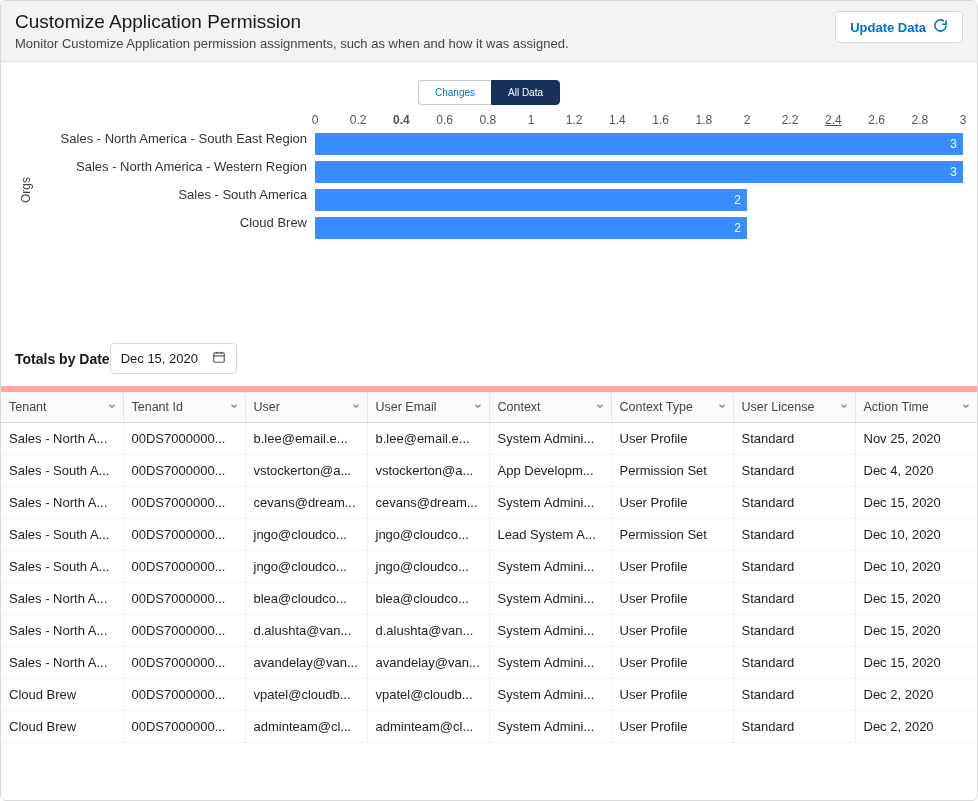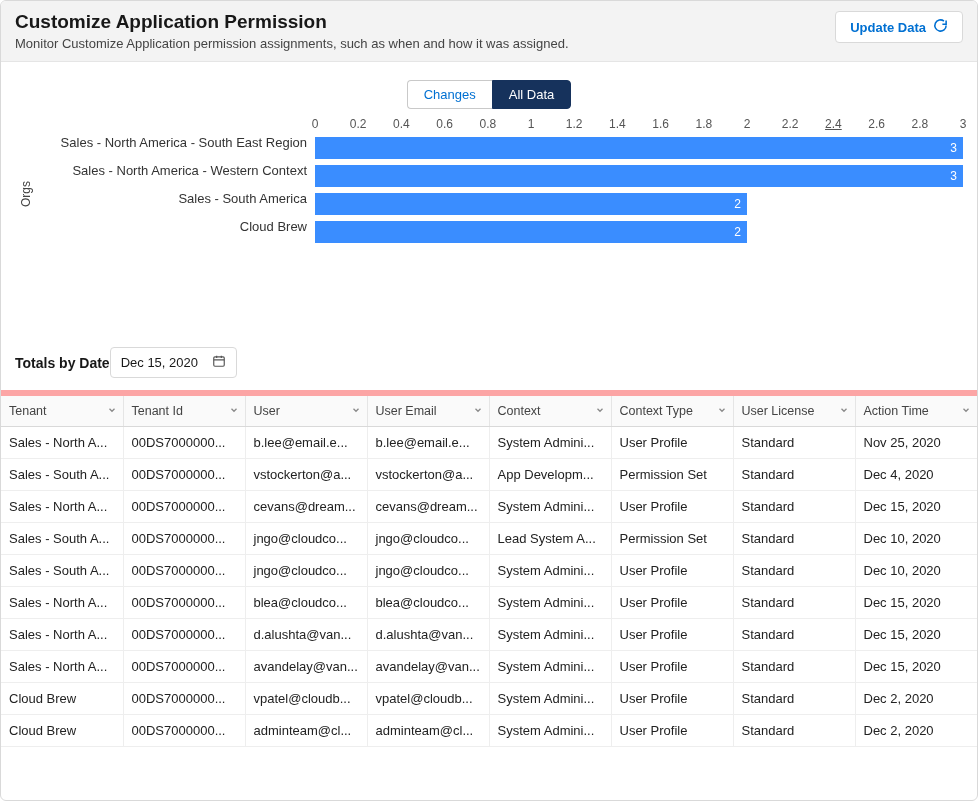--- a/index.html
+++ b/index.html
@@ -1,24 +1,24 @@
 <!DOCTYPE html>
 <html><head>
 <meta charset="utf-8">
 <style>
 html,body{margin:0;padding:0;font-family:-apple-system,BlinkMacSystemFont,"Segoe UI",Helvetica,Arial,sans-serif;font-size:13px;color:#181818;background:#fff}
 *{box-sizing:border-box}
 .frame{border:1px solid #d9d9d9;border-radius:6px;width:978px;height:801px;overflow:hidden;display:flex;flex-direction:column}
 .header{background:#f3f3f3;padding:10px 14px;display:flex;align-items:flex-start;justify-content:space-between;border-bottom:1px solid #e5e5e5}
-.header h1{font-size:19px;font-weight:700;margin:0 0 3px 0}
+.header h1{font-size:19px;font-weight:400;margin:0 0 3px 0}
 .header p{margin:0;color:#444;font-size:13px}
 .update-btn{background:#fff;border:1px solid #d9d9d9;border-radius:4px;color:#0070d2;font-weight:600;font-size:13px;padding:6px 14px;display:flex;align-items:center;gap:7px;cursor:pointer}
 .update-btn svg{width:15px;height:15px}
 .tabs{display:flex;justify-content:center;margin:18px 0 8px 0}
-.tab{border:1px solid #c9c9c9;padding:6px 16px;font-size:13px;cursor:pointer;background:#fff;color:#0070d2;font-weight:500}
+.tab{border:1px solid #c9c9c9;padding:6px 16px;font-size:10px;cursor:pointer;background:#fff;color:#0070d2;font-weight:500}
 .tab.first{border-radius:4px 0 0 4px;border-right:none}
 .tab.last{border-radius:0 4px 4px 0}
 .tab.active{background:#16325c;color:#fff;border-color:#16325c}
 .chart{position:relative;height:200px;margin:0 14px}
 .chart-xtitle{text-align:center;font-size:12px;color:#444;margin-left:300px;margin-bottom:2px}
 .chart-ytitle{position:absolute;left:4px;top:90px;transform:rotate(-90deg);transform-origin:left top;font-size:12px;color:#444}
 .xaxis{display:flex;margin-left:300px;font-size:12px;color:#555;position:relative;height:18px;border-bottom:none}
 .xaxis span{position:absolute;transform:translateX(-50%)}
 .bars{margin-left:0}
 .bar-row{display:flex;align-items:flex-start;height:26px;margin-bottom:2px}
@@ -59,21 +59,21 @@
   <div class="tabs">
     <div class="tab first"><span>Changes</span></div>
     <div class="tab last active"><span>All Data</span></div>
   </div>
 
   <div class="chart">
     <div class="chart-ytitle">Orgs</div>
     <div class="xaxis" id="xaxis">
         <span style="left: 0%;">0</span>
         <span style="left: 6.66667%;">0.2</span>
-        <span style="left: 13.3333%;">0.4</span>
+        <span style="left: 13.3333%; font-weight: bold;">0.4</span>
         <span style="left: 20%;">0.6</span>
         <span style="left: 26.6667%;">0.8</span>
         <span style="left: 33.3333%;">1</span>
         <span style="left: 40%;">1.2</span>
         <span style="left: 46.6667%;">1.4</span>
         <span style="left: 53.3333%;">1.6</span>
         <span style="left: 60%;">1.8</span>
         <span style="left: 66.6667%;">2</span>
         <span style="left: 73.3333%;">2.2</span>
         <span style="left: 80%; text-decoration: underline;">2.4</span>
@@ -82,21 +82,21 @@
         <span style="left: 100%;">3</span>
       </div>
     <div class="bars" id="bars">
         <div class="bar-row">
           <div class="bar-label">Sales - North America - South East Region</div>
           <div class="bar-track">
             <div class="bar-fill" style="width: 100%;">3</div>
           </div>
         </div>
         <div class="bar-row">
-          <div class="bar-label">Sales - North America - Western Context</div>
+          <div class="bar-label">Sales - North America - Western Region</div>
           <div class="bar-track">
             <div class="bar-fill" style="width: 100%;">3</div>
           </div>
         </div>
         <div class="bar-row">
           <div class="bar-label">Sales - South America</div>
           <div class="bar-track">
             <div class="bar-fill" style="width: 66.6667%;">2</div>
           </div>
         </div>

